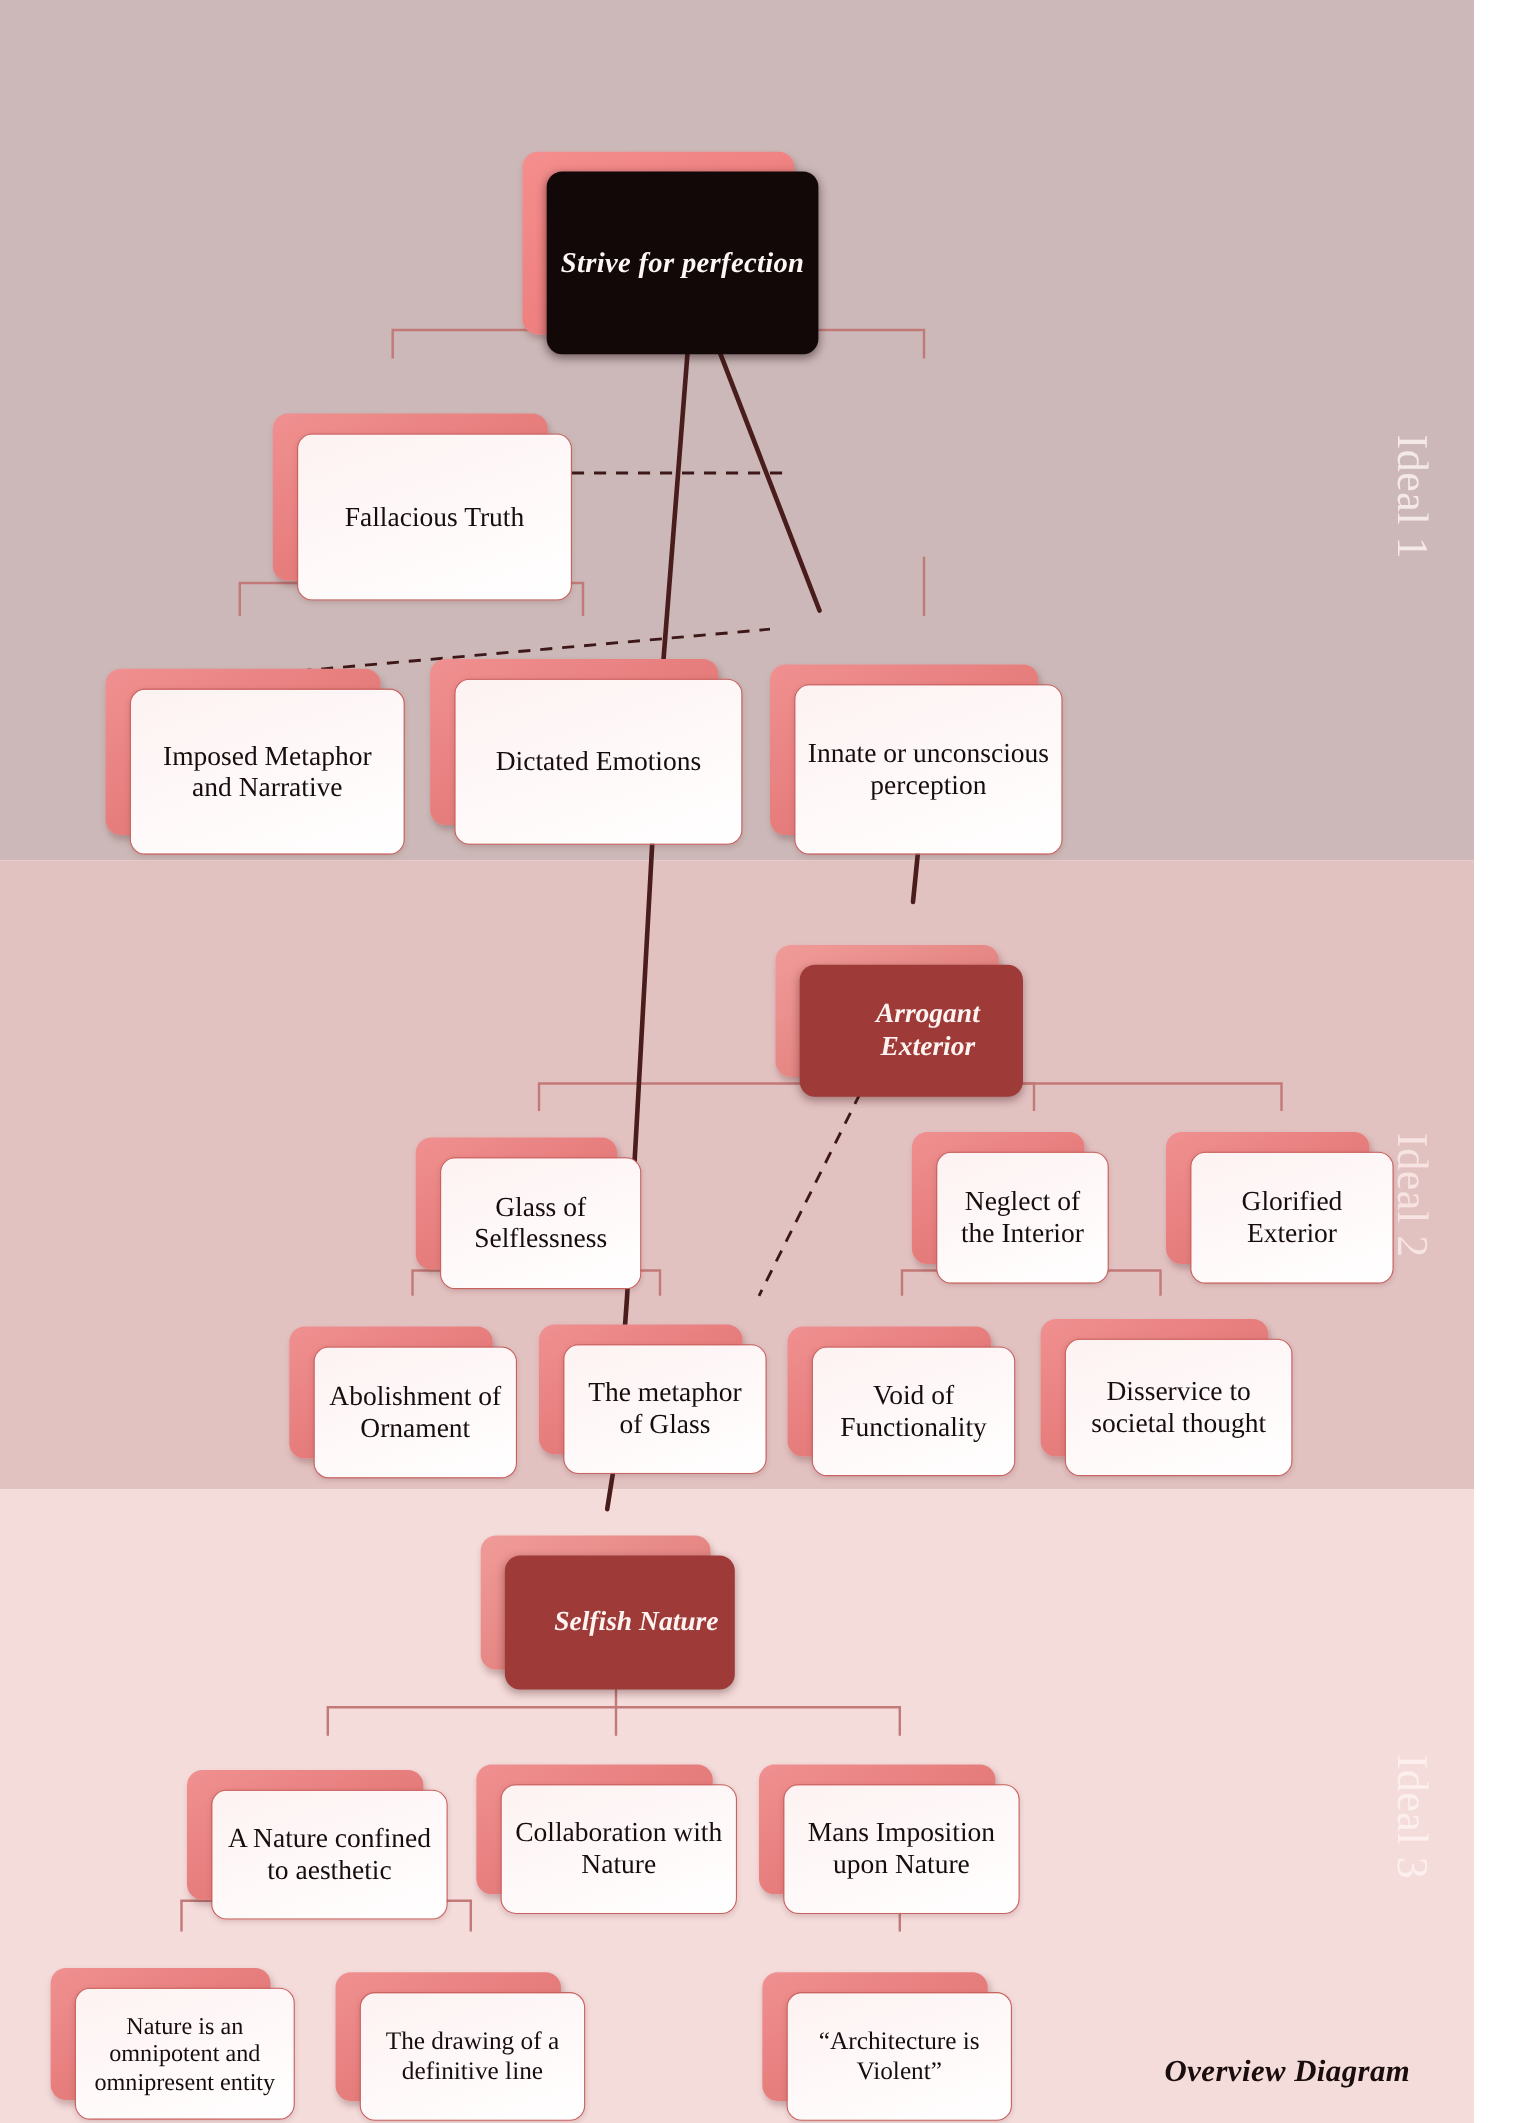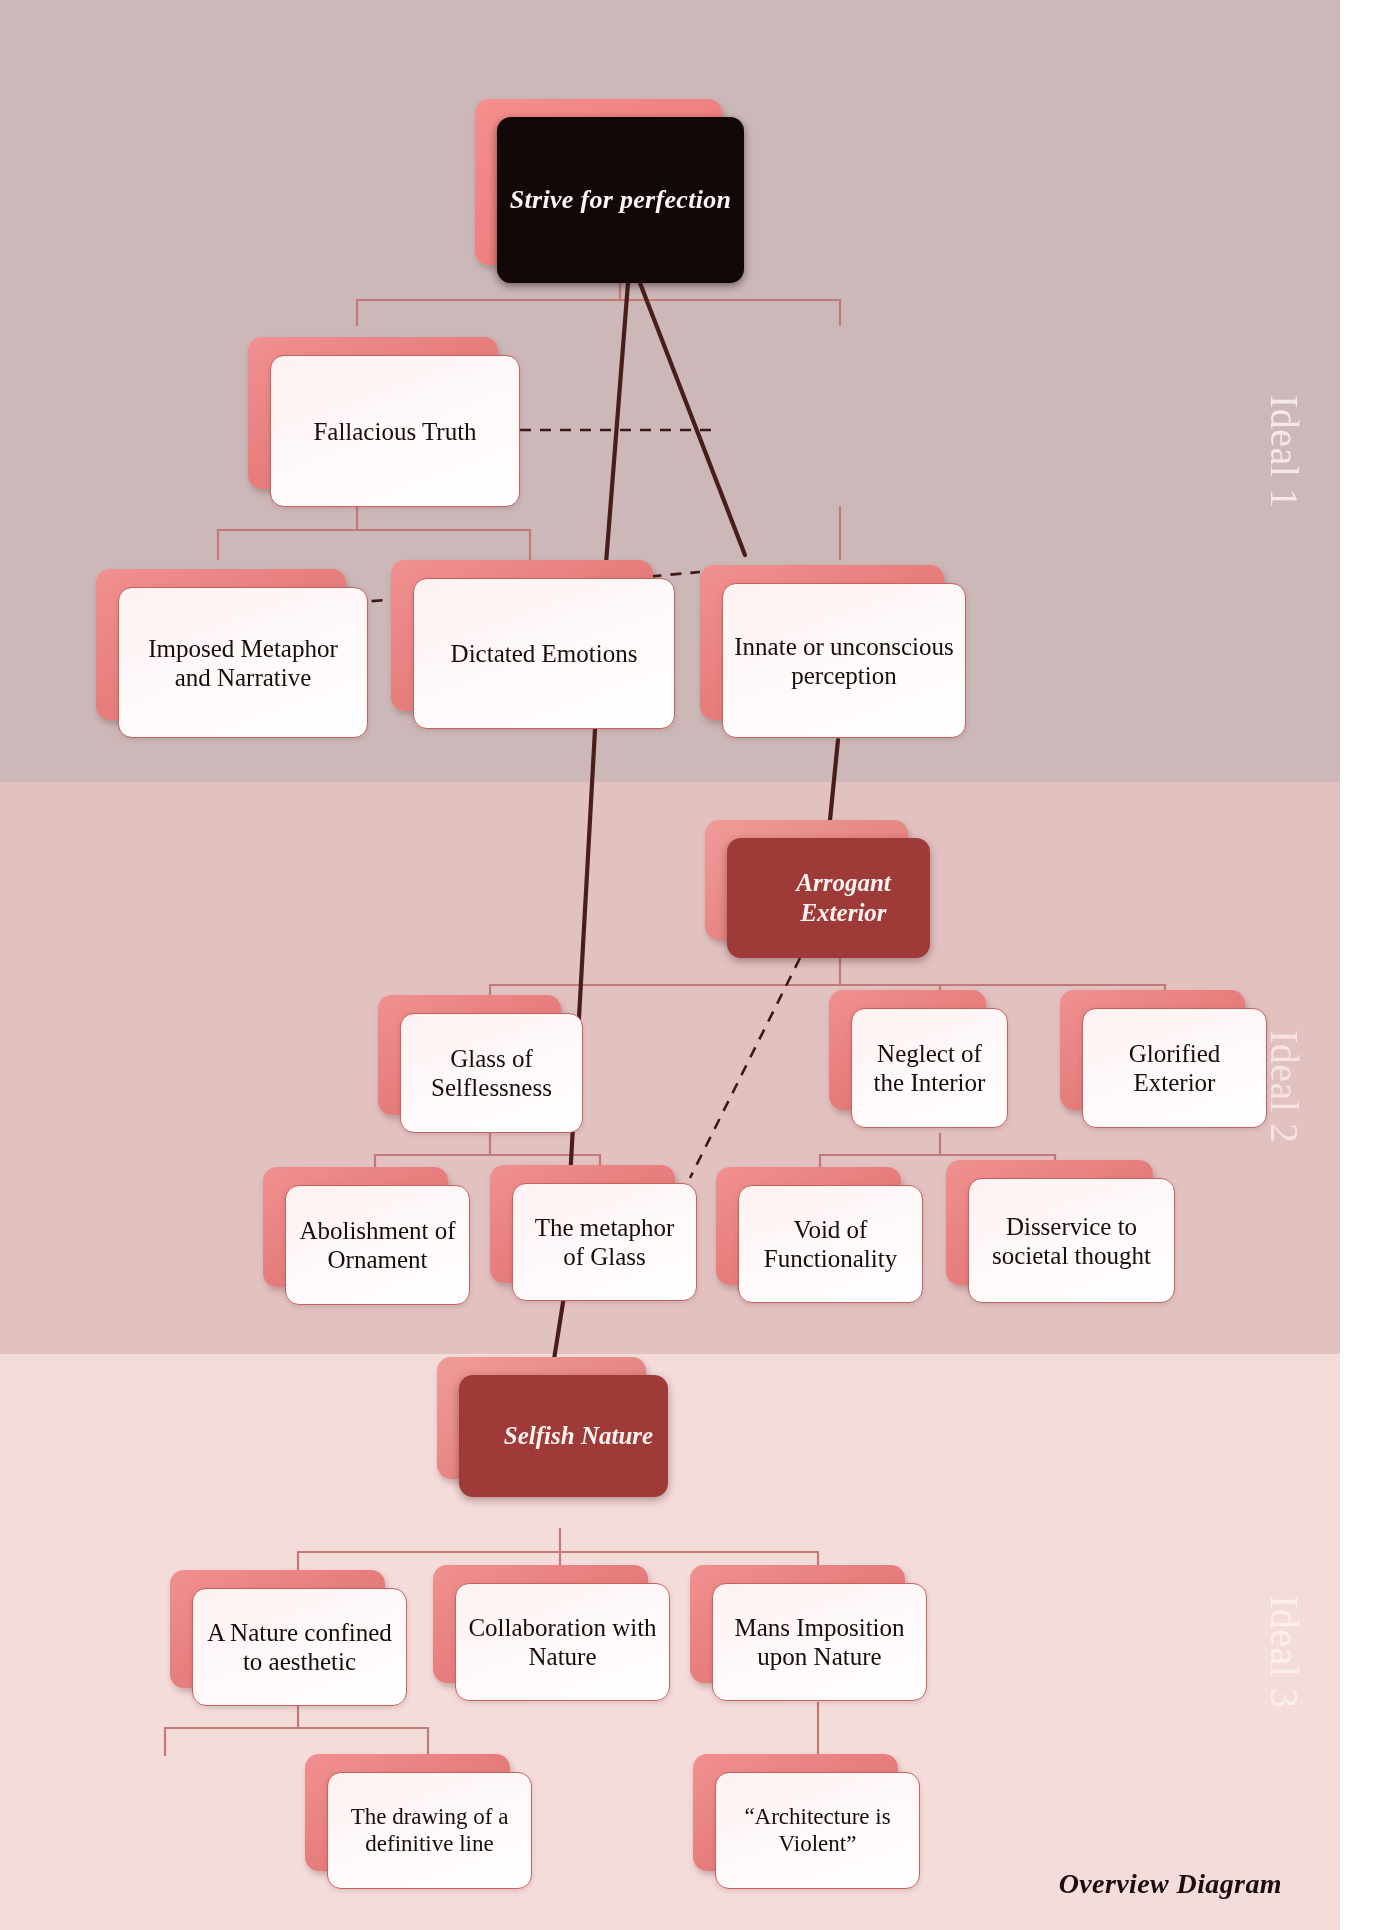--- a/index.html
+++ b/index.html
@@ -31,21 +31,21 @@
     opacity:.95;
   }
   #label1{left:1308px;top:395px;}
   #label2{left:1308px;top:1030px;color:#fae9e8;opacity:.85;}
   #label3{left:1308px;top:1595px;color:#fdf2f1;opacity:.9;}
 
   
   svg#wires{position:absolute;left:0;top:0;width:1400px;height:1930px;pointer-events:none;}
 
   
-  .node{position:absolute;box-sizing:border-box;}
+  .node{position:absolute;box-sizing:border-box;margin-top:39px;}
   .node .shadowcard{
     position:absolute;left:-22px;top:-18px;
     width:100%;height:100%;
     border-radius:14px;
     background:linear-gradient(150deg,#f09090 0%,#e87f7f 45%,#d96e6e 100%);
     box-shadow:2px 4px 6px rgba(90,40,40,.28);
   }
   .node .facecard{
     position:relative;
     width:100%;height:100%;
@@ -247,20 +247,24 @@
   <div class="node" style="left:455px;top:1583px;width:215px;height:118px;">
     <div class="shadowcard"></div>
     <div class="facecard">Collaboration with Nature</div>
   </div>
 
   <div class="node" style="left:712px;top:1583px;width:215px;height:118px;">
     <div class="shadowcard"></div>
     <div class="facecard">Mans Imposition upon Nature</div>
   </div>
 
+  <div class="node" style="left:68px;top:1768px;width:200px;height:120px;">
+    <div class="shadowcard"></div>
+    <div class="facecard" style="font-size:22px;">Nature is an omnipotent and omnipresent entity</div>
+  </div>
 
   <div class="node" style="left:327px;top:1772px;width:205px;height:117px;">
     <div class="shadowcard"></div>
     <div class="facecard" style="font-size:23px;">The drawing of a definitive line</div>
   </div>
 
   <div class="node" style="left:715px;top:1772px;width:205px;height:117px;">
     <div class="shadowcard"></div>
     <div class="facecard" style="font-size:23px;">“Architecture is Violent”</div>
   </div>

